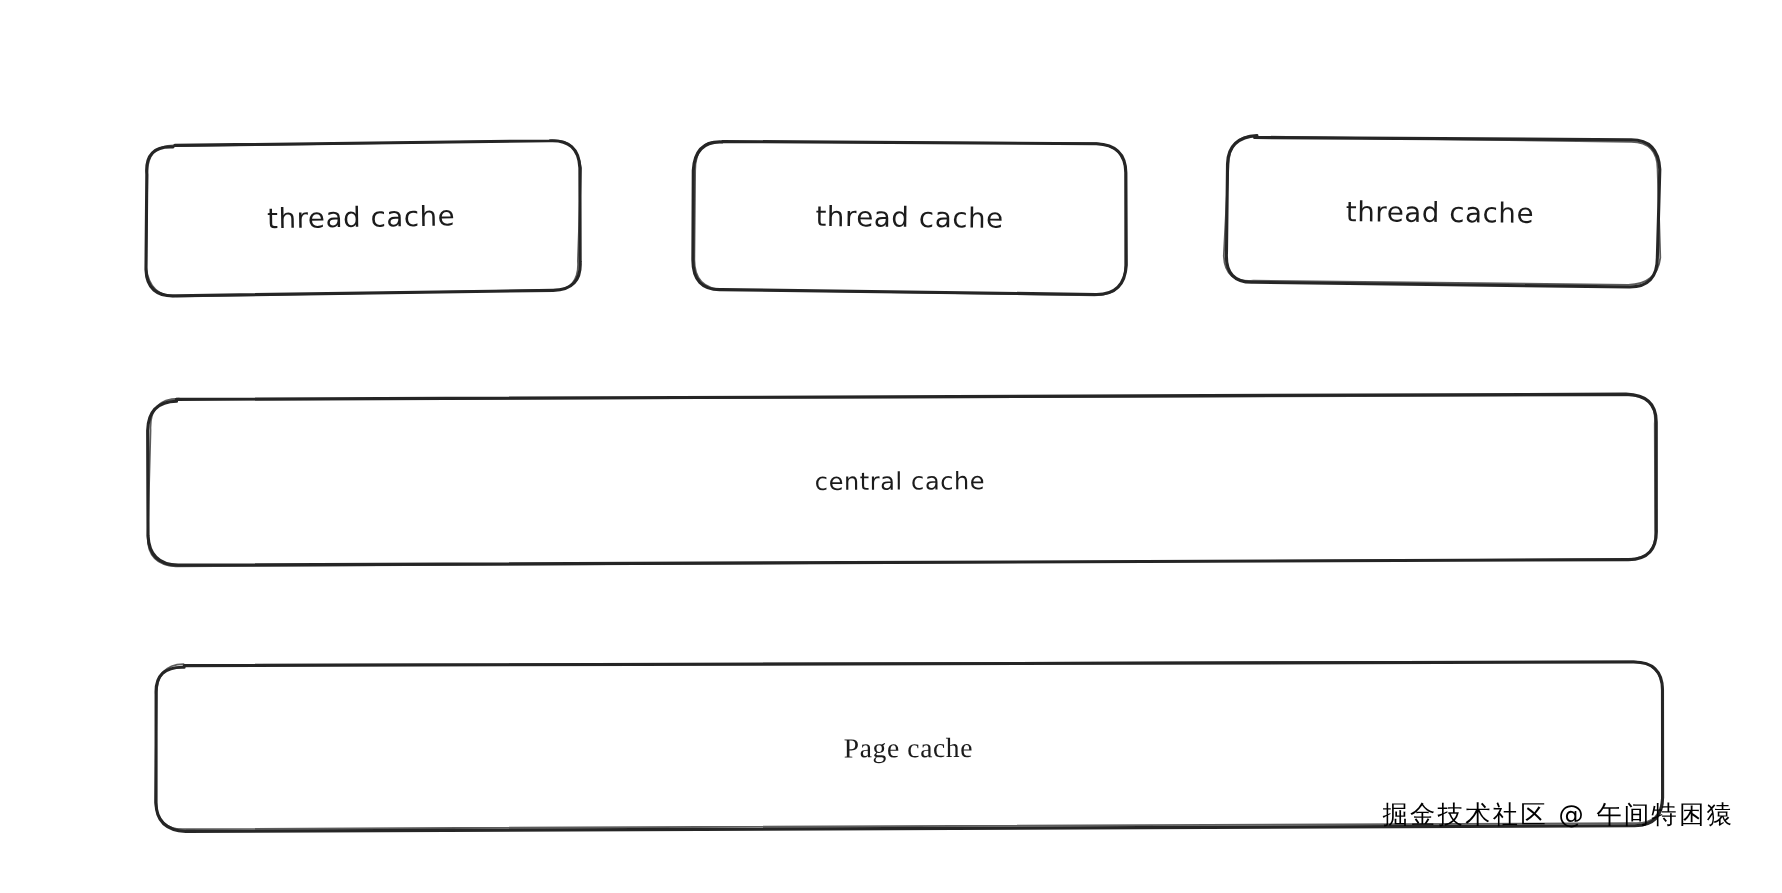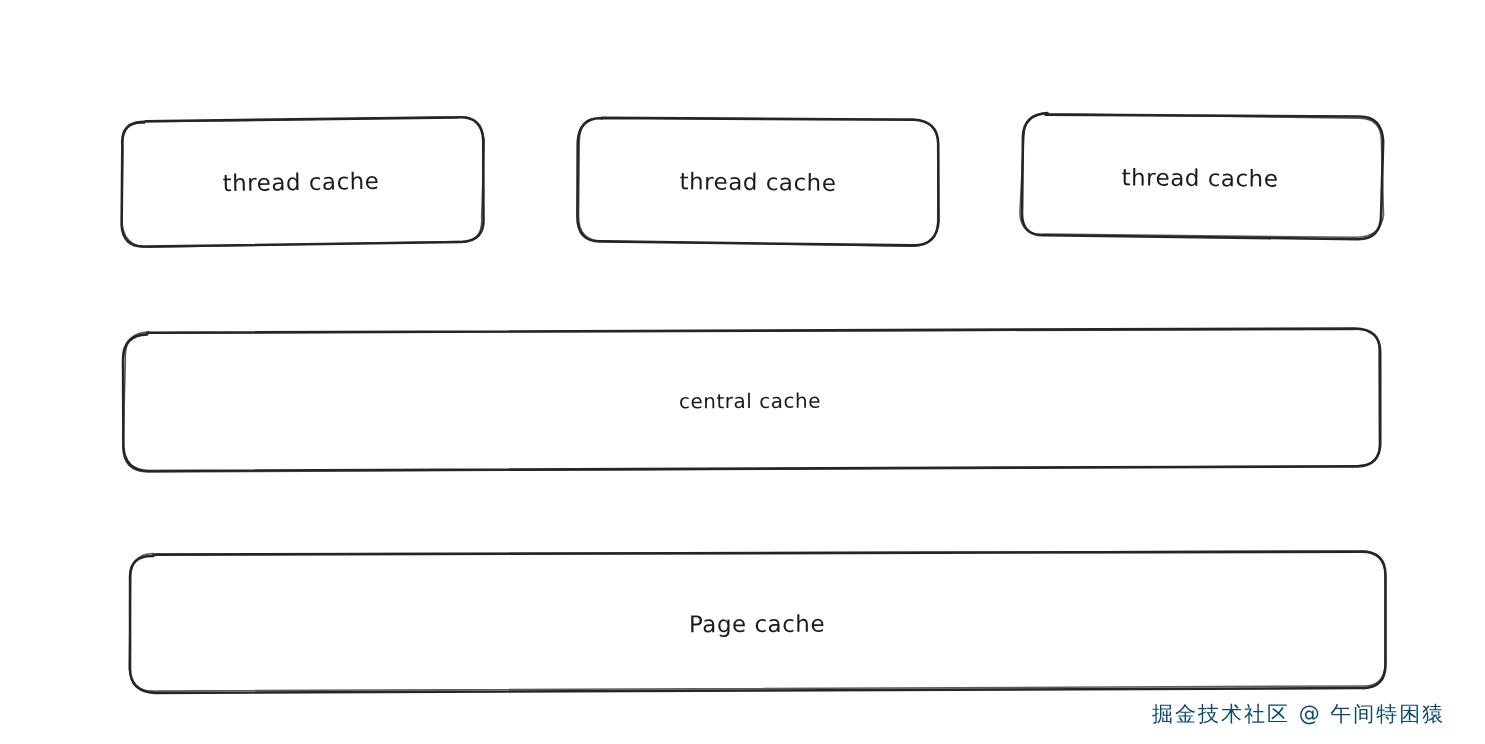--- a/index.html
+++ b/index.html
@@ -74,18 +74,18 @@
         <path d="M 153.80548317185603 552.5516125215217 L 1360.671182819875 553.7886834578123 Q 1385.7519419302698 553.3782880220097 1385.5588292250409 577.3472954194527 L 1385.3601482692175 666.367100506043 Q 1385.4016723084264 690.4370822162833 1361.6622590633574 690.1841076637618 L 154.57783932904712 690.757717707241 Q 129.622489462886 689.2437461588066 129.87933585331774 666.1480782460421 L 130.24177264603787 576.135230976902 Q 129.2553061322309 553.1062416354195 153.6684558471199 553.9018773484975" fill="#ffffff" stroke="#262626" stroke-width="2.6" stroke-linecap="round" stroke-linejoin="round" opacity="1"></path>
         <path d="M 155.2462347978726 552.1573812831193 L 1361.3987793195993 553.1985955843702 Q 1384.146116179414 553.9250551434234 1385.9942478388548 577.3849101969972 L 1384.9039791794494 666.4254796700552 Q 1384.3213391844183 689.3862597392872 1361.167352275923 688.0771524002776 L 153.82527450099587 688.8065188899636 Q 131.33166833221912 689.8586545102298 129.07156643178314 666.5995873687789 L 130.66169809829444 577.942908312194 Q 130.26309136208147 551.6013382039964 153.19896090775728 551.3383547617123" fill="none" stroke="#262626" stroke-width="1.5" stroke-linecap="round" stroke-linejoin="round" opacity="0.75"></path>
       </g>
     </svg>
 
   <div id="labels">
       <div class="node-label" style="font-size: 23px; transform: translate(301px, 182px) translate(-50%, -50%) rotate(-0.9deg);">thread cache</div>
       <div class="node-label" style="font-size: 23px; transform: translate(758px, 182px) translate(-50%, -50%) rotate(0.6deg);">thread cache</div>
       <div class="node-label" style="font-size: 23px; transform: translate(1200px, 178px) translate(-50%, -50%) rotate(0.5deg);">thread cache</div>
       <div class="node-label" style="font-size: 20px; transform: translate(750px, 401px) translate(-50%, -50%) rotate(-0.25deg);">central cache</div>
-      <div class="node-label" style="font-size: 23px; transform: translate(757px, 624px) translate(-50%, -50%) rotate(-0.2deg);">Page cache</div>
+      <div class="node-label" style="font-size: 23px; transform: translate(757px, 624px) translate(-50%, -50%) rotate(-0.2deg); font-family: Liberation Serif, serif;">Page cache</div>
     </div>
 
-  <div class="watermark" style="left: 1152px; top: 700px; color: #0c4a6e;">掘金技术社区 @ 午间特困猿</div>
+  <div class="watermark" style="left: 1152px; top: 665px; color: #000000;">掘金技术社区 @ 午间特困猿</div>
 
 </div>
 
 </body></html>

